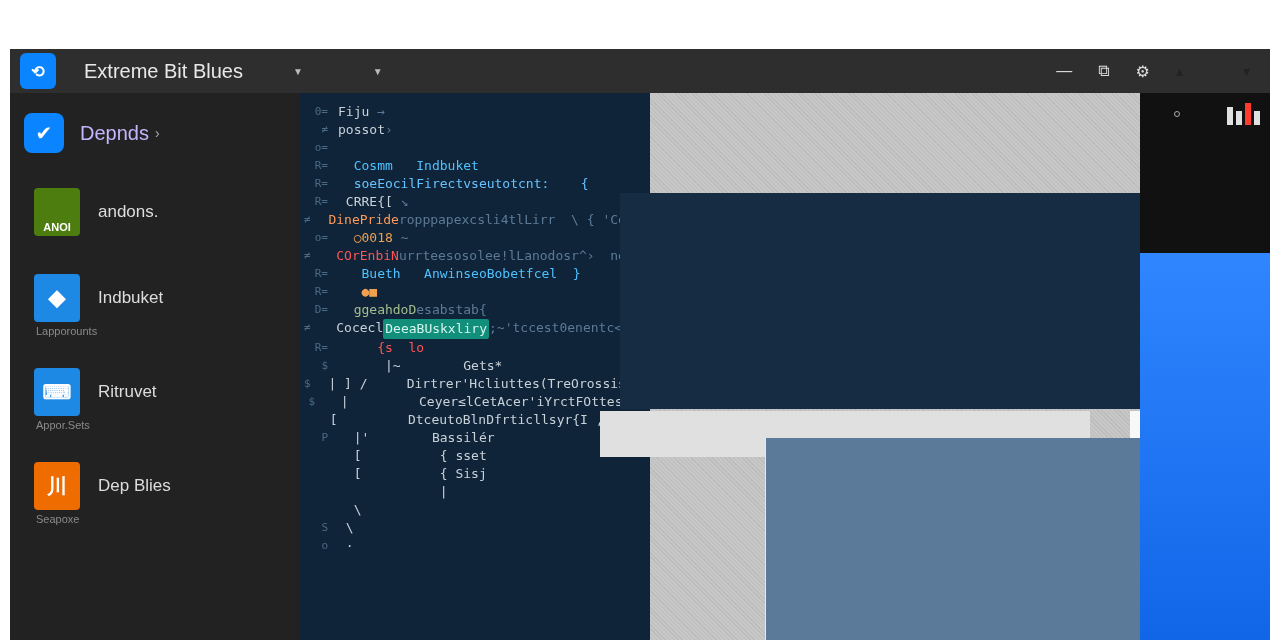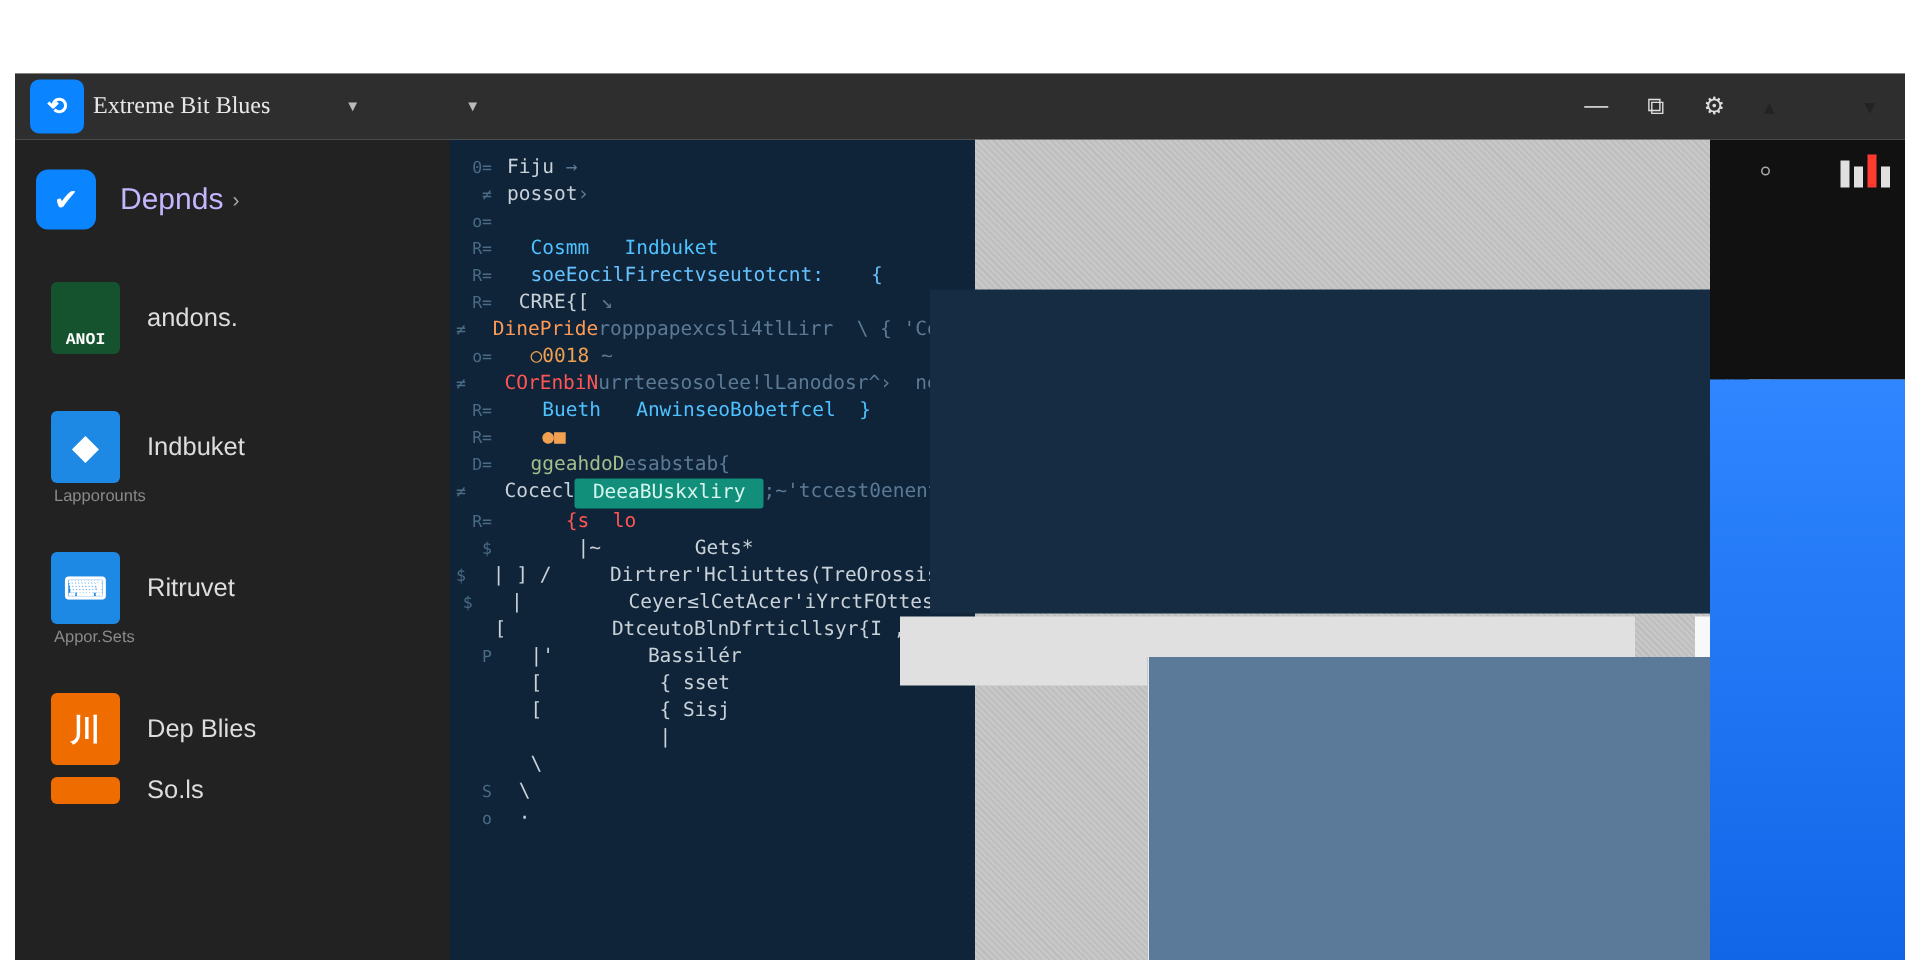--- a/index.html
+++ b/index.html
@@ -35,24 +35,23 @@
       margin-left: 10px;
       display: flex;
       align-items: center;
       justify-content: center;
       color: #fff;
       font-weight: bold;
       font-size: 16px;
     }
     .project-title {
       color: #e8e8e8;
-      font-size: 16px;
-      margin-left: 6px;
+      font-size: 20px;
+      margin-left: 28px;
       font-weight: 400;
-      font-family: Liberation Serif, serif;
     }
     .dropdown-chev {
       color: #bbb;
       margin-left: 50px;
       font-size: 10px;
     }
     .dropdown-chev.second { margin-left: 70px; }
     .header-spacer { flex: 1; }
     .header-icon {
       color: #ddd;
@@ -255,21 +254,21 @@
     .fn { color: #66c2ff; text-align: right; }
     .str { color: #a3be8c; }
     .num { color: #f0a050; }
     .cm { color: #5c7a96; }
     .err { color: #ff5555; }
     .type { color: #4fc1ff; }
     .pill {
       display: inline-block;
       background: #118f7a;
       color: #d6f5ef;
-      padding: 1px 12px;
+      padding: 1px 2px;
       border-radius: 2px;
     }
   </style>
 </head>
 <body>
 
 <div class="app-window">
 
   <div class="header-bar">
     <div class="header-logo">
@@ -289,21 +288,21 @@
   <div class="sidebar">
     <div class="sidebar-top">
       <div class="check-icon">✔</div>
       <div class="top-label">Depnds</div>
       <span class="arrow">›</span>
     </div>
 
     <div style="height:20px;"></div>
 
     <div class="sidebar-item">
-      <div class="icon-box" style="background:#14532d;font-size:11px;align-items:flex-end;padding-bottom:3px;font-family:Liberation Mono, monospace;">
+      <div class="icon-box" style="background:#4d7c0f;font-size:11px;align-items:flex-end;padding-bottom:3px;">
         <span>ANOI</span>
       </div>
       <div class="item-label">andons.</div>
     </div>
     <div style="height:28px;"></div>
 
     <div class="sidebar-item">
       <div class="icon-box" style="background:#1e88e5;font-size:22px;">
         <span>◆</span>
       </div>
@@ -320,25 +319,22 @@
     </div>
     <div class="sidebar-sub">Appor.Sets</div>
     <div style="height:14px;"></div>
 
     <div class="sidebar-item">
       <div class="icon-box" style="background:#ef6c00;font-size:20px;">
         <span>川</span>
       </div>
       <div class="item-label">Dep Blies</div>
     </div>
-
-    <div class="sidebar-item" style="padding-top:2px;">
-      <div class="icon-box" style="background:#ef6c00;height:18px;"></div>
-      <div class="item-label">So.ls</div>
-    </div>
+    <div class="sidebar-sub">Seapoxe</div>
+
   </div>
 
   <div class="right-column">
     <div class="right-dark">
       <div class="dot"></div>
       <div class="bars">
         <span class="b1"></span>
           <span class="b2"></span>
           <span class="b3"></span>
           <span class="b4"></span>

